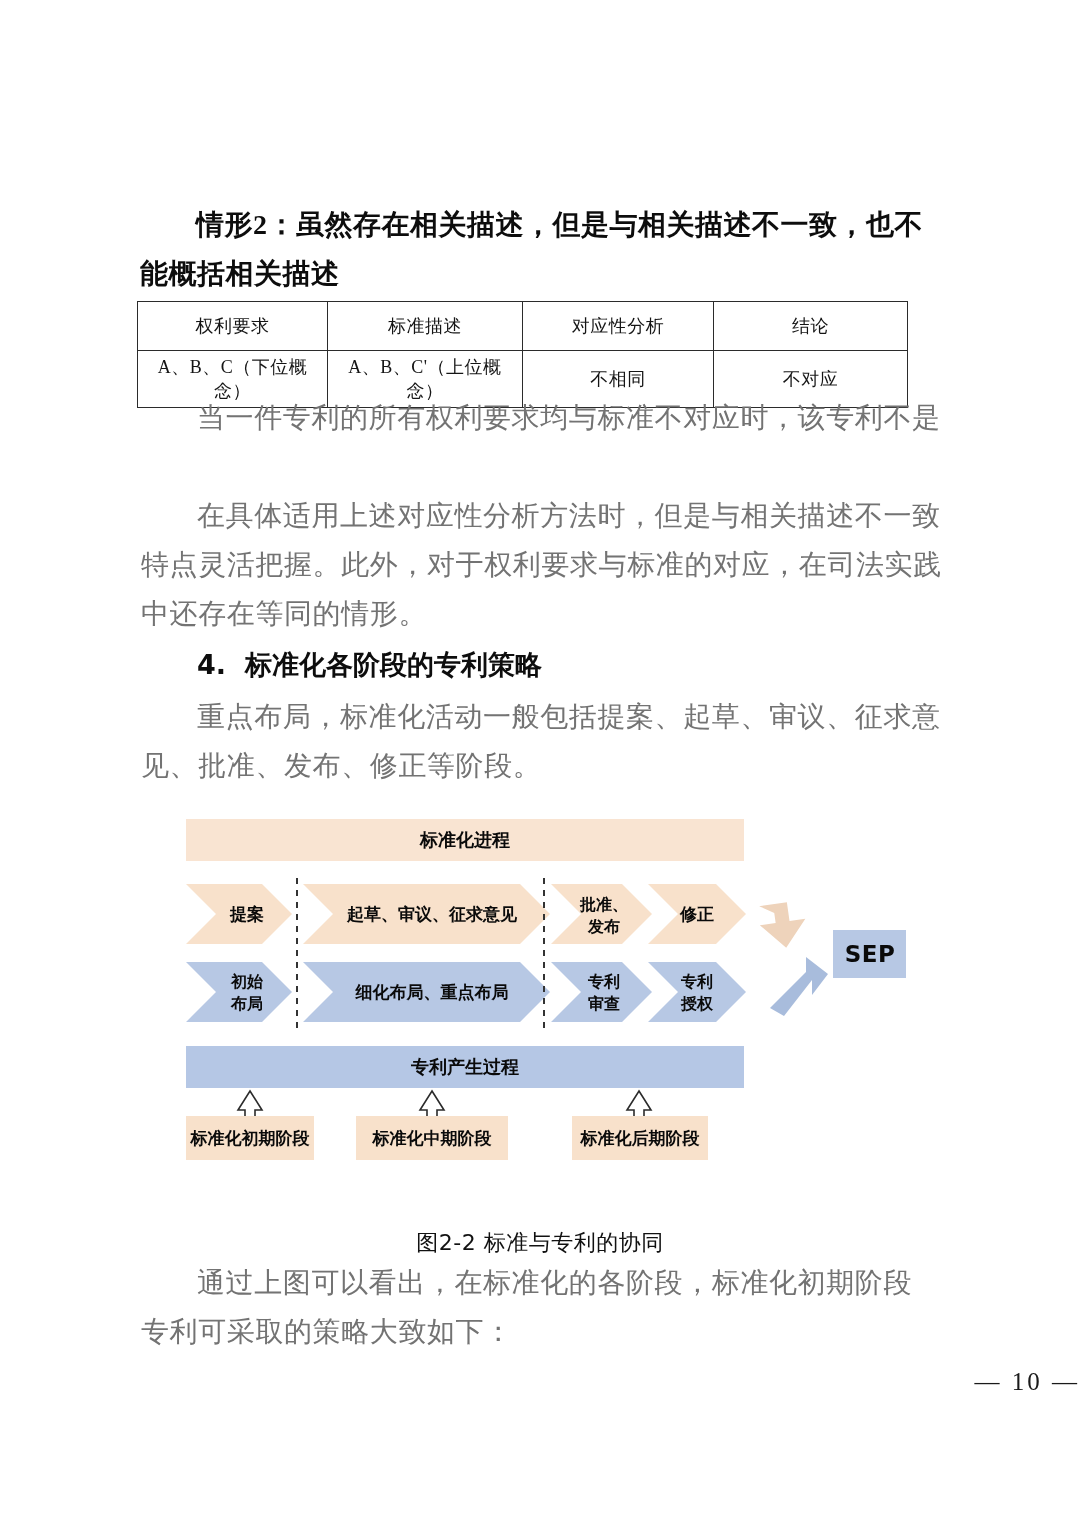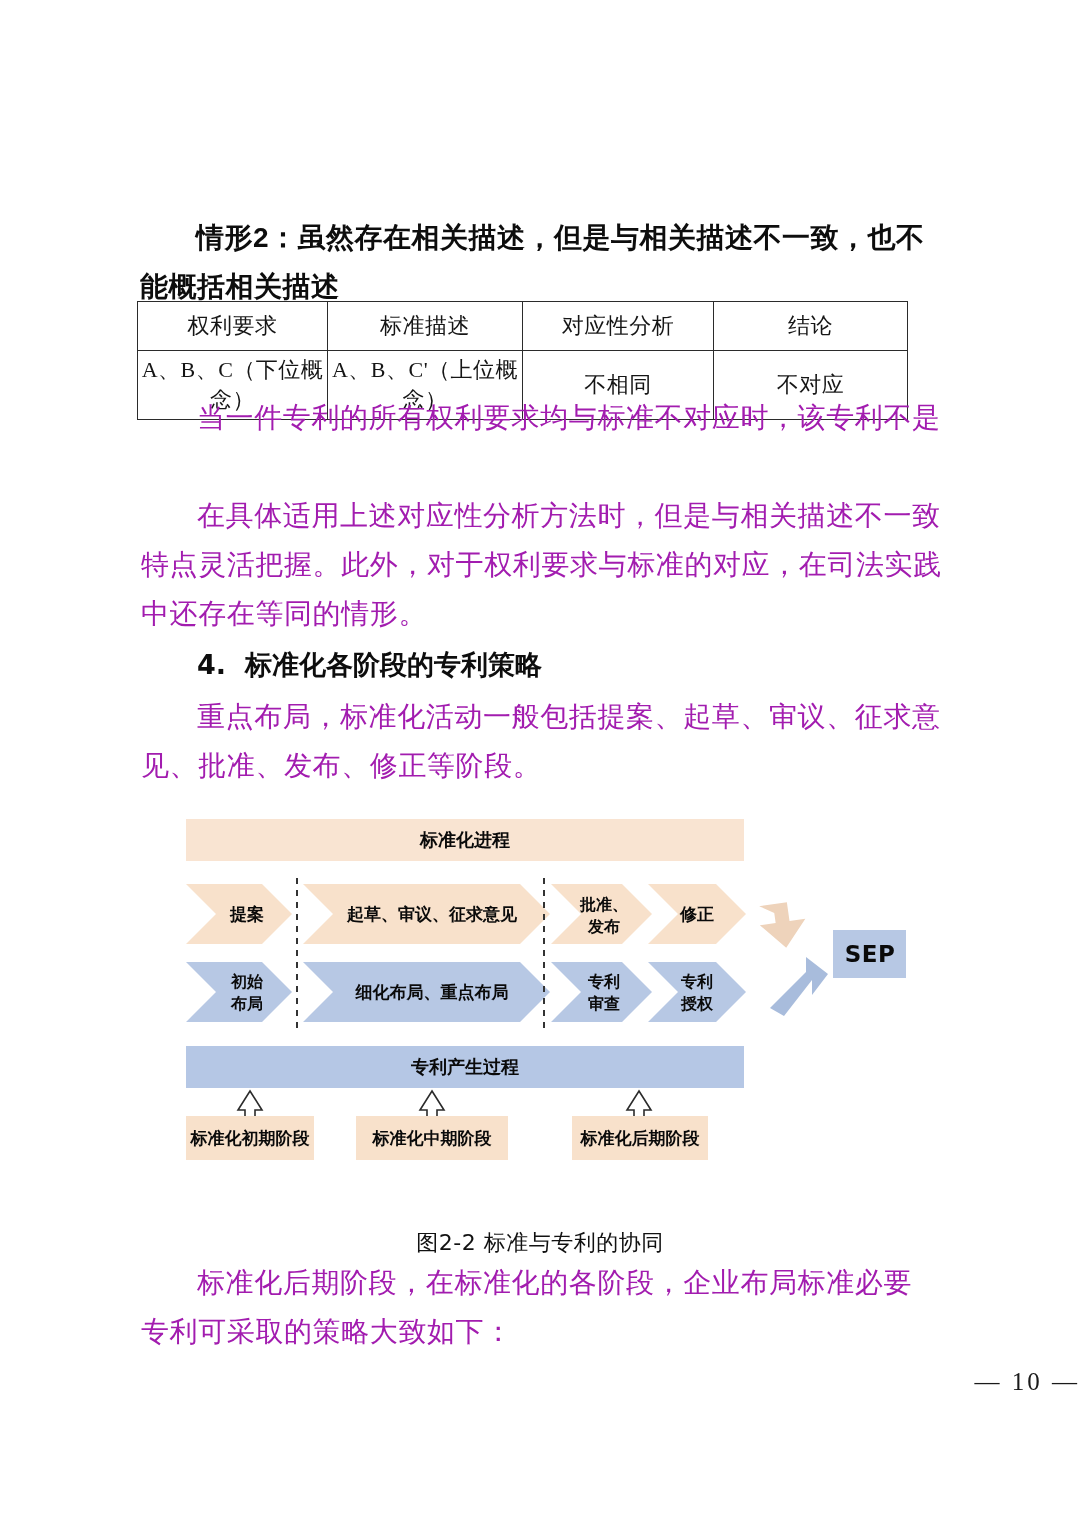--- a/index.html
+++ b/index.html
@@ -18,36 +18,35 @@
 
   .page {
     position: absolute;
     inset: 0;
     background: #fff;
   }
 
   
   .heading-bold {
     position: absolute;
-    font-family: Liberation Sans, sans-serif;
+    font-family: Liberation Serif, serif;
     font-weight: bold;
     font-size: 28px;
     line-height: 49px;
     letter-spacing: 0.5px;
     color: #0d0d0d;
     white-space: pre;
-    margin-top: 13px;
   }
 
   .para {
     position: absolute;
     font-family: Liberation Serif, serif;
     font-size: 28px;
     line-height: 49px;
-    color: #a21caf;
+    color: #737373;
     letter-spacing: 0.6px;
     white-space: pre-wrap;
   }
 
   .section-title {
     position: absolute;
     font-family: "DejaVu Sans", "Liberation Sans", sans-serif;
     font-weight: bold;
     font-size: 27px;
     line-height: 48px;
@@ -61,21 +60,21 @@
     left: 137px;
     top: 301px;
     width: 770px;
     border-collapse: collapse;
     table-layout: fixed;
   }
   .cmp-table td {
     border: 1.5px solid #2b2b2b;
     text-align: center;
     font-family: "Liberation Serif", "DejaVu Serif", serif;
-    font-size: 22px;
+    font-size: 18px;
     color: #151515;
     height: 38px;
     padding: 4px 2px;
     letter-spacing: 0.5px;
   }
   .cmp-table tr.head td { height: 40px; }
 
   
   .figure {
     position: absolute;
@@ -226,18 +225,18 @@
       <text class="svg-label lbl-18" x="465" y="1068">专利产生过程</text>
 
       <text class="svg-label lbl-17" x="250" y="1139">标准化初期阶段</text>
       <text class="svg-label lbl-17" x="432" y="1139">标准化中期阶段</text>
       <text class="svg-label lbl-17" x="640" y="1139">标准化后期阶段</text>
     </svg>
   </div>
 
   <div class="fig-caption">图2-2 标准与专利的协同</div>
 
-  <div class="para" style="left:197px; top:1258px;">标准化后期阶段，在标准化的各阶段，企业布局标准必要</div>
+  <div class="para" style="left:197px; top:1258px;">通过上图可以看出，在标准化的各阶段，标准化初期阶段</div>
   <div class="para" style="left:141px; top:1307px;">专利可采取的策略大致如下：</div>
 
   <div class="page-number">— 10 —</div>
 
 </div>
 
 </body></html>

